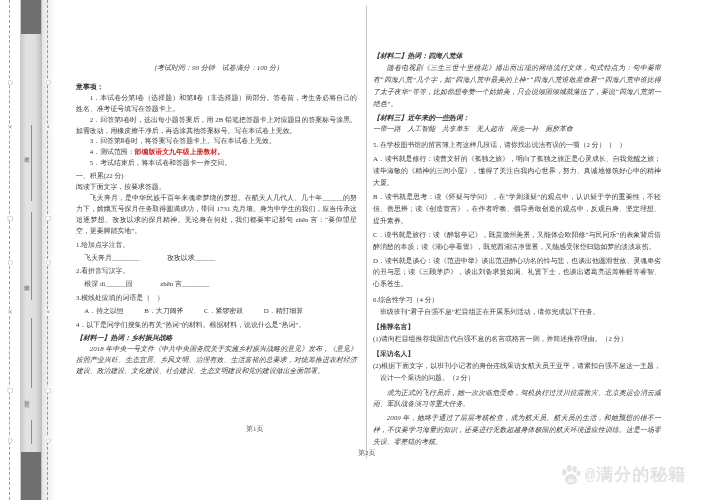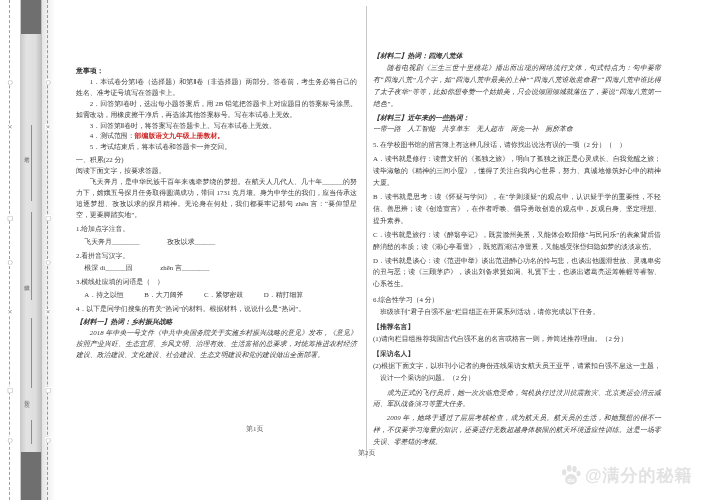--- a/index.html
+++ b/index.html
@@ -75,21 +75,21 @@
 
   
   .pagefoot { position: absolute; font-size: 7px; color: #5a5a5a; }
   .foot1 { left: 246px; top: 424px; }
   .foot2 { left: 358px; top: 448px; }
 
   
   .wm { position: absolute; left: 560px; top: 464px; display: flex; align-items: center; gap: 3px; }
   .wm-icon svg { display: block; }
   .wm-text {
-    font-family: Liberation Sans, sans-serif;
+    font-family: Liberation Mono, monospace;
     font-size: 17px; font-weight: bold; color: #e2e2e2; letter-spacing: 1px;
     line-height: 1;
   }
 </style>
 </head>
 <body>
 
 <div class="scan-root">
 
   <div class="spine">
@@ -121,20 +121,21 @@
     <span class="spine-mark" style="left:48px; top:440px;">○</span>
 
     <span class="spine-label lab1">姓名</span>
     <span class="spine-label lab2">班级</span>
     <span class="spine-label lab3">学校</span>
   </div>
 
   <div class="divider"></div>
 
   <div class="col col1">
+    <p class="sub">（考试时间：90 分钟　试卷满分：100 分）</p>
 
     <p class="bold mt8">意事项：</p>
     <p class="indent">1．本试卷分第Ⅰ卷（选择题）和第Ⅱ卷（非选择题）两部分。答卷前，考生务必将自己的姓名、准考证号填写在答题卡上。</p>
     <p class="indent">2．回答第Ⅰ卷时，选出每小题答案后，用 2B 铅笔把答题卡上对应题目的答案标号涂黑。如需改动，用橡皮擦干净后，再选涂其他答案标号。写在本试卷上无效。</p>
     <p class="indent">3．回答第Ⅱ卷时，将答案写在答题卡上。写在本试卷上无效。</p>
     <p class="indent"><span>4．测试范围：</span><span class="red">部编版语文九年级上册教材。</span></p>
     <p class="indent">5．考试结束后，将本试卷和答题卡一并交回。</p>
 
     <p class="mt2">一、积累(22 分)</p>
     <p>阅读下面文字，按要求答题。</p>

